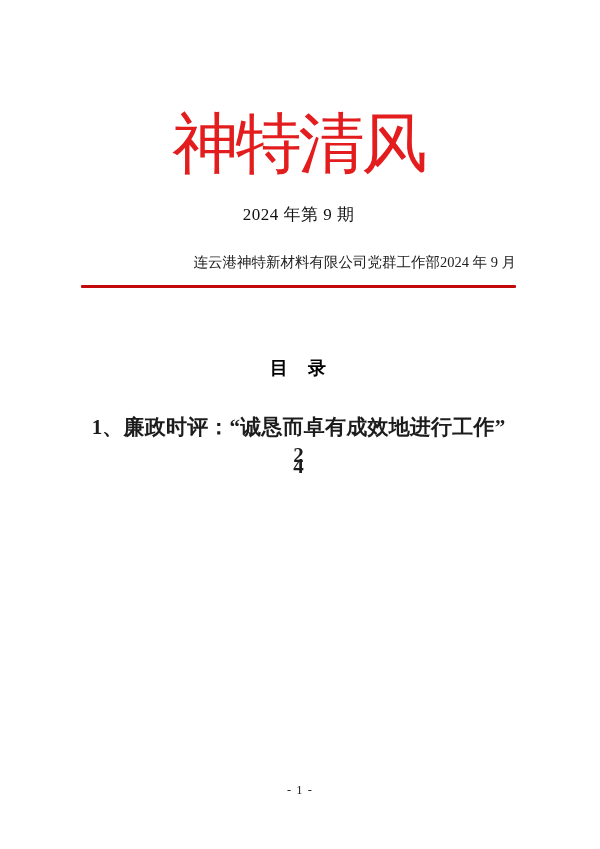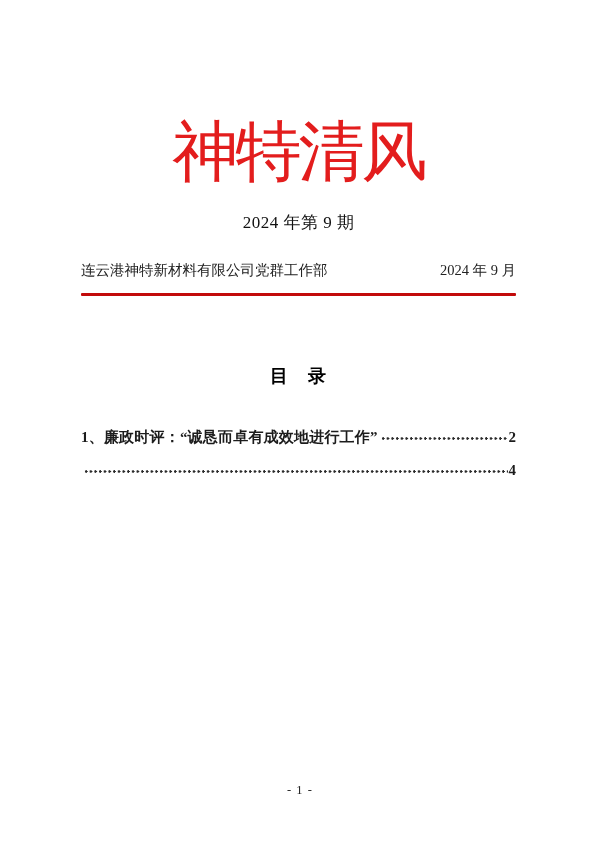--- a/index.html
+++ b/index.html
@@ -13,40 +13,40 @@
     height: 849px;
     background: #ffffff;
     overflow: hidden;
     font-family: "Liberation Serif", "DejaVu Serif", serif;
     color: #1a1a1a;
   }
   .content {
     padding: 0 84px 0 81px;
   }
   .masthead-title {
-    margin: 16px;
+    margin: 8px;
     padding-top: 100px;
     text-align: center;
     color: var(--title-red, #e31d1d);
     font-size: 66px;
     line-height: 1.1;
     font-weight: 400;
     letter-spacing: -3px;
     white-space: nowrap;
   }
   .issue-line {
     margin-top: 22px;
     text-align: center;
     font-size: 17px;
     letter-spacing: 0.5px;
     color: #111111;
   }
   .pub-row {
     display: flex;
-    justify-content: space-between;
+    justify-content: flex-end;
     align-items: baseline;
     margin-top: 27px;
     font-size: 14.5px;
     color: #222222;
   }
   .red-rule {
     margin-top: 13px;
     height: 3.5px;
     background: var(--rule-red, #c20a0a);
     border-radius: 1px;
@@ -60,23 +60,24 @@
     color: #000000;
     white-space: nowrap;
   }
   .toc-list {
     margin-top: 33px;
   }
   .toc-item {
     display: flex;
     align-items: center;
     height: 33px;
-    font-size: 15px;
+    font-size: 21px;
     font-weight: 600;
     color: #1c1c1c;
+    flex-direction: column;
   }
   .toc-text {
     white-space: nowrap;
     letter-spacing: 0.2px;
   }
   .toc-leader {
     flex: 1 1 auto;
     align-self: center;
     height: 5px;
     margin: 2px 1px 0 3px;

